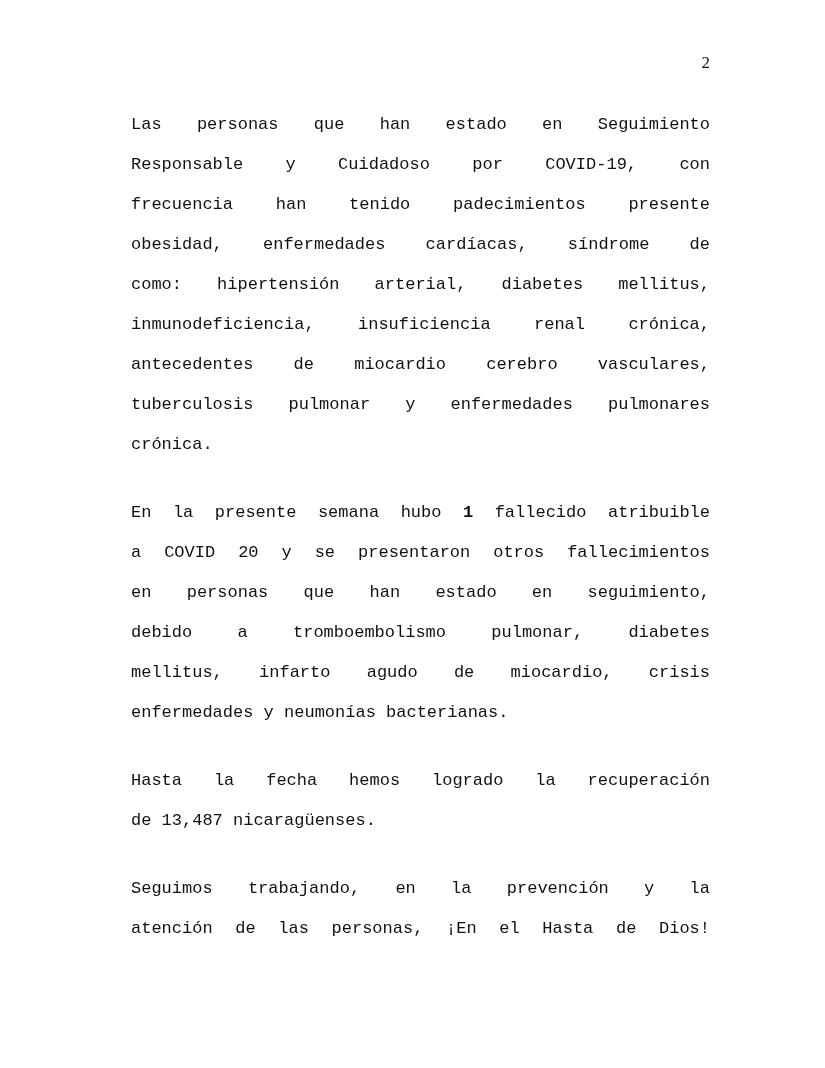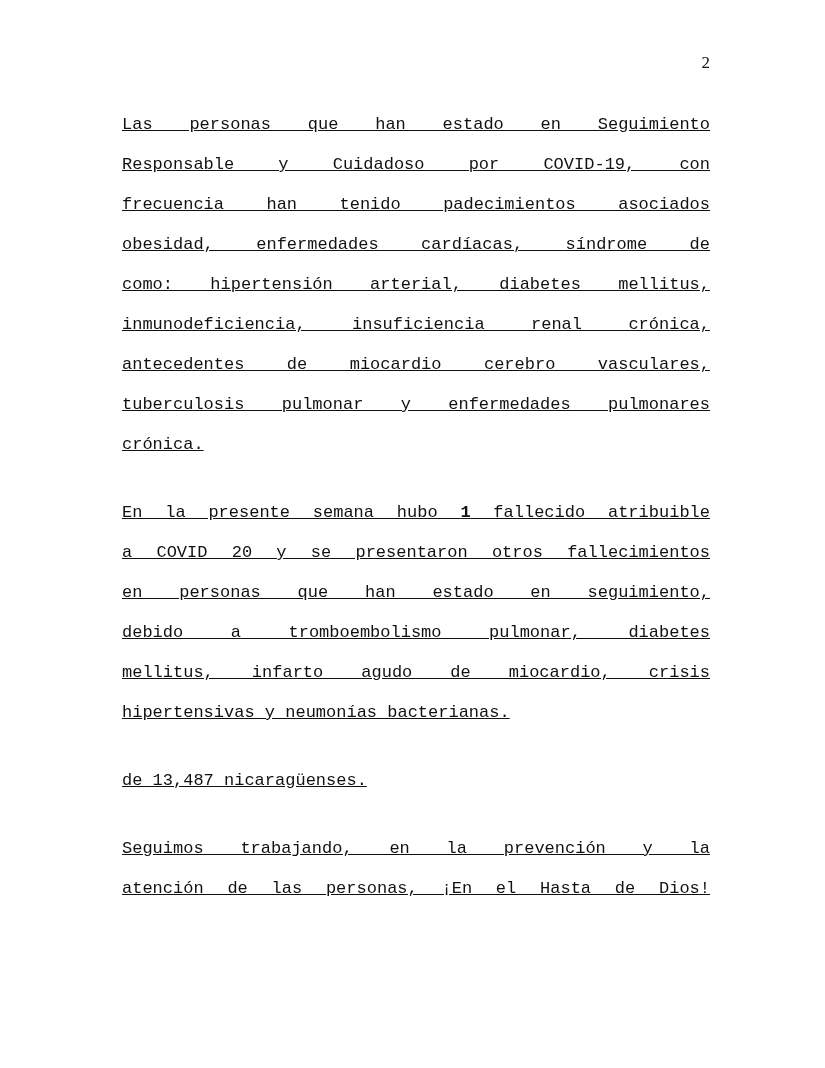--- a/index.html
+++ b/index.html
@@ -26,22 +26,21 @@
   .content {
     position: absolute;
     left: 118px;
     top: 105px;
     width: 592px;
     font-family: "Liberation Mono", "DejaVu Sans Mono", monospace;
     font-size: 17px;
     color: #111111;
   }
   .paragraph {
-    margin: 0 0 28px 4px;
-    text-decoration: underline;
+    margin: 0 0 28px 13px;
   }
   .line {
     height: 40px;
     line-height: 40px;
     white-space: normal;
   }
   .line.justify {
     text-align: justify;
     text-align-last: justify;
   }
@@ -51,37 +50,38 @@
 </style>
 </head>
 <body>
 
 <div class="page">
   <div class="page-number">2</div>
   <div class="content">
       <div class="paragraph">
         <div class="line justify"><span>Las personas que han estado en Seguimiento</span></div>
         <div class="line justify"><span>Responsable y Cuidadoso por COVID-19, con</span></div>
-        <div class="line justify"><span>frecuencia han tenido padecimientos asociados</span></div>
+        <div class="line justify"><span>frecuencia han tenido padecimientos presente</span></div>
         <div class="line justify"><span>obesidad, enfermedades cardíacas, síndrome de</span></div>
         <div class="line justify"><span>como: hipertensión arterial, diabetes mellitus,</span></div>
         <div class="line justify"><span>inmunodeficiencia, insuficiencia renal crónica,</span></div>
         <div class="line justify"><span>antecedentes de miocardio cerebro vasculares,</span></div>
         <div class="line justify"><span>tuberculosis pulmonar y enfermedades pulmonares</span></div>
         <div class="line"><span>crónica.</span></div>
       </div>
       <div class="paragraph">
         <div class="line justify"><span>En la presente semana hubo </span><span class="seg-bold">1</span><span> fallecido atribuible</span></div>
         <div class="line justify"><span>a COVID 20 y se presentaron otros fallecimientos</span></div>
         <div class="line justify"><span>en personas que han estado en seguimiento,</span></div>
         <div class="line justify"><span>debido a tromboembolismo pulmonar, diabetes</span></div>
         <div class="line justify"><span>mellitus, infarto agudo de miocardio, crisis</span></div>
-        <div class="line"><span>hipertensivas y neumonías bacterianas.</span></div>
+        <div class="line"><span>enfermedades y neumonías bacterianas.</span></div>
       </div>
       <div class="paragraph">
+        <div class="line justify"><span>Hasta la fecha hemos logrado la recuperación</span></div>
         <div class="line"><span>de 13,487 nicaragüenses.</span></div>
       </div>
       <div class="paragraph">
         <div class="line justify"><span>Seguimos trabajando, en la prevención y la</span></div>
         <div class="line justify"><span>atención de las personas, ¡En el Hasta de Dios!</span></div>
       </div>
     </div>
 </div>
 
 </body></html>

